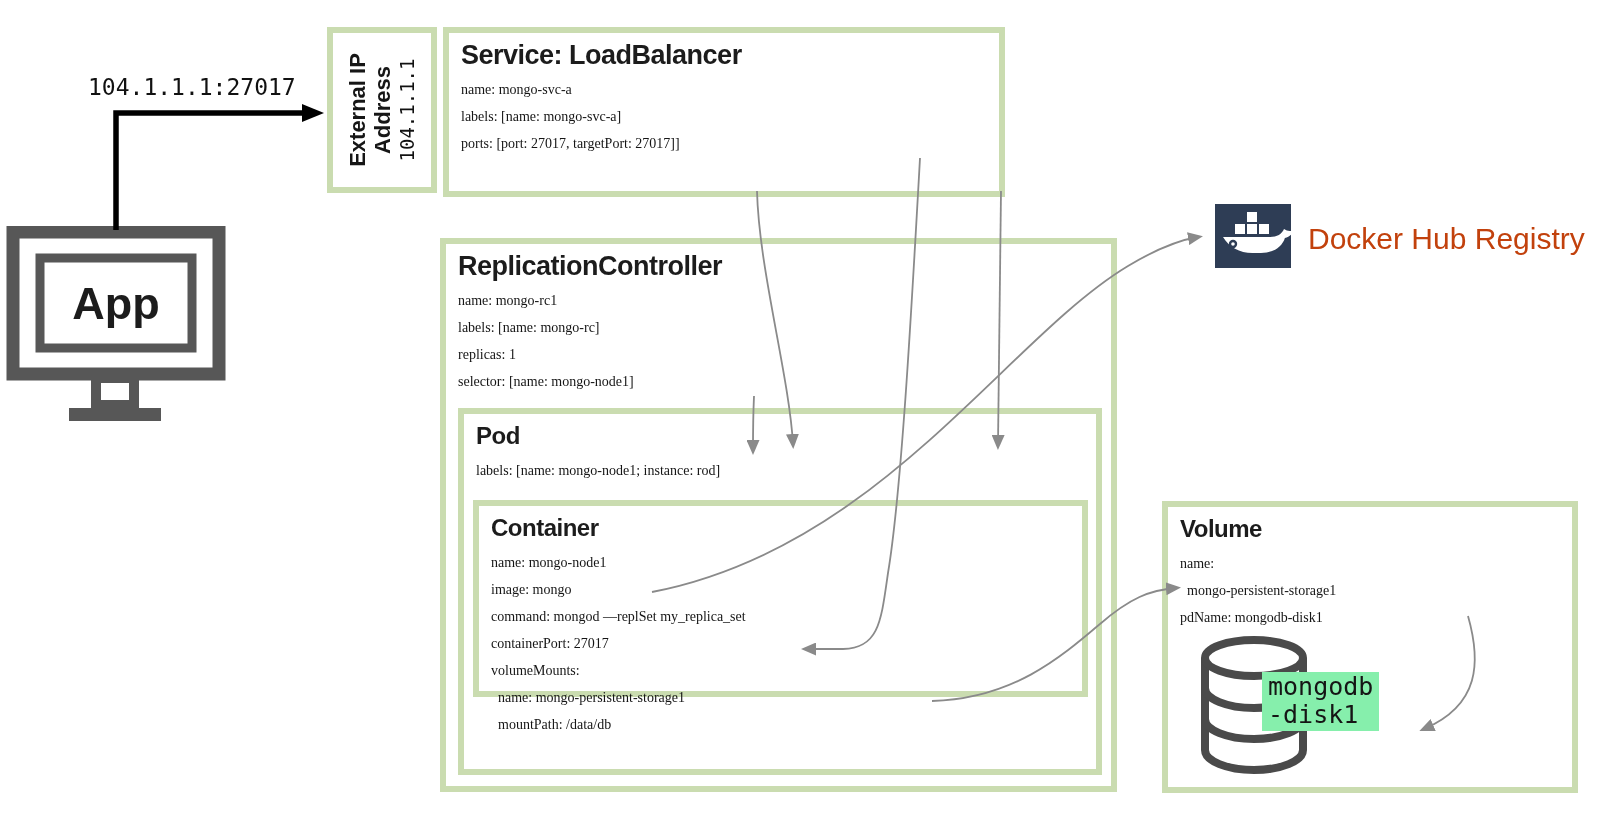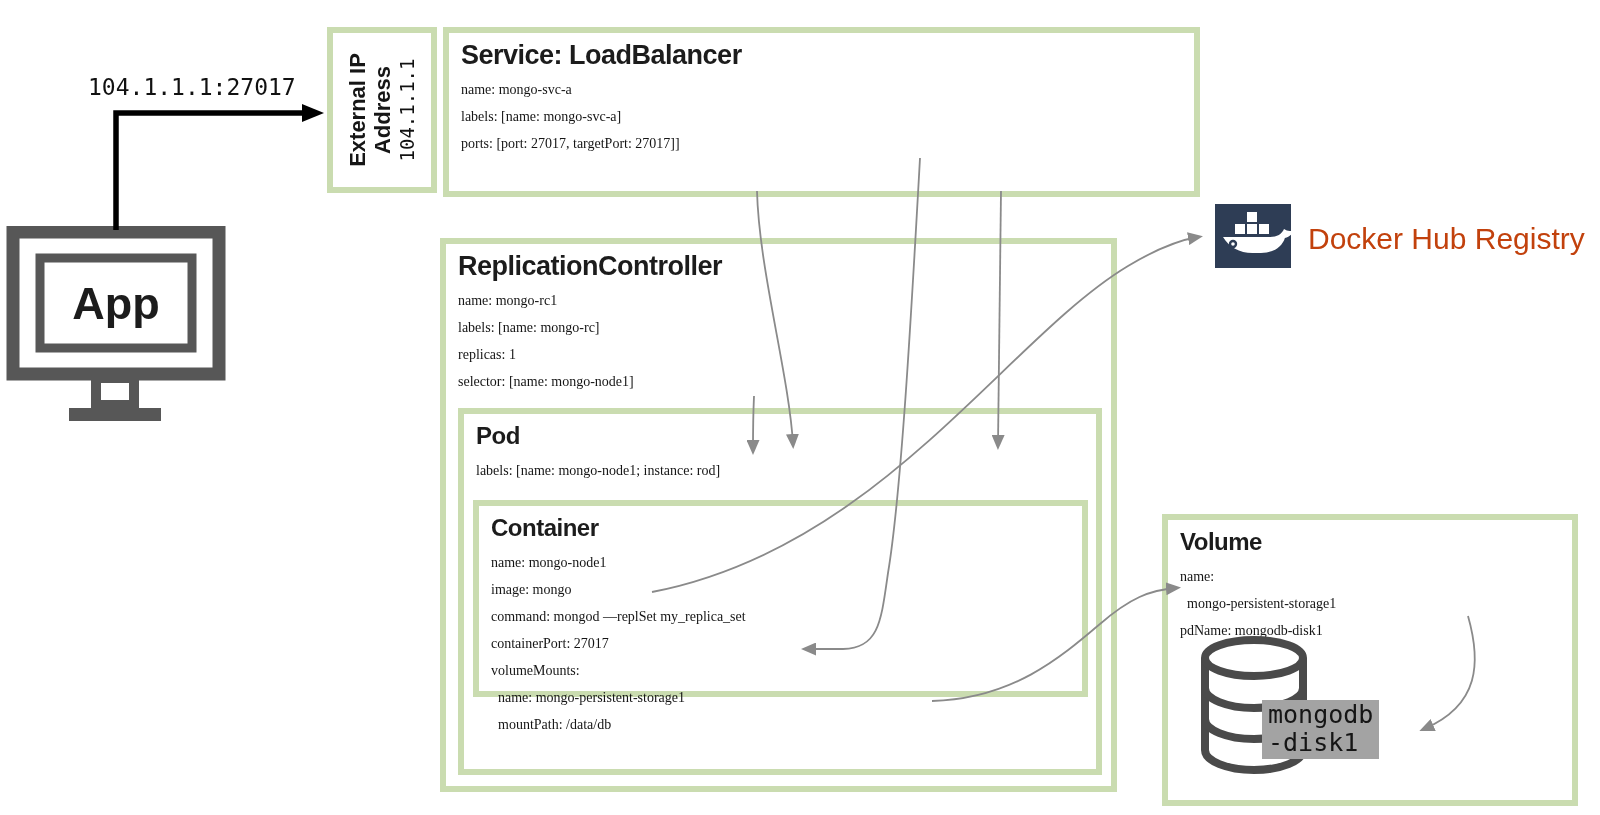--- a/index.html
+++ b/index.html
@@ -36,21 +36,21 @@
   .ext-ip-mono { font-family:"DejaVu Sans Mono", monospace; font-size:19px; line-height:24px; color:#111; }
   
   .docker-icon { position:absolute; left:1215px; top:204px; }
   .docker-label {
     position:absolute; left:1308px; top:222px;
     font-size:30px; color:#c2410c;
   }
   
   .db-icon { position:absolute; left:1196px; top:632px; }
   .disk-label {
-    position:absolute; left:1262px; top:700px; background:#a3a3a3;
+    position:absolute; left:1262px; top:672px; background:#86efac;
     font-family:"DejaVu Sans Mono", monospace; font-size:25px; line-height:28px;
     color:#151515; padding:1px 6px 2px 6px; white-space:pre;
   }
   .app-monitor { position:absolute; left:6px; top:226px; }
   .overlay { position:absolute; left:0; top:0; pointer-events:none; }
 </style>
 </head>
 <body>
 
 <div class="canvas">
@@ -68,21 +68,21 @@
   <div class="ip-route-label">104.1.1.1:27017</div>
 
   <div class="green-box" style="left:327px; top:27px; width:110px; height:166px;">
     <div class="ext-ip-inner">
       <div class="ext-ip-bold">External IP</div>
       <div class="ext-ip-bold">Address</div>
       <div class="ext-ip-mono">104.1.1.1</div>
     </div>
   </div>
 
-  <div class="green-box box-pad" style="left:443px; top:27px; width:757px; height:170px;">
+  <div class="green-box box-pad" style="left:443px; top:27px; width:562px; height:170px;">
     <div class="box-title">Service: LoadBalancer</div>
     <div class="mono-line">name: mongo-svc-a</div>
     <div class="mono-line">labels: [name: mongo-svc-a]</div>
     <div class="mono-line">ports: [port: 27017, targetPort: 27017]]</div>
   </div>
 
   <div class="green-box box-pad" style="left:440px; top:238px; width:677px; height:554px;">
     <div class="box-title">ReplicationController</div>
     <div class="mono-line">name: mongo-rc1</div>
     <div class="mono-line">labels: [name: mongo-rc]</div>
@@ -99,21 +99,21 @@
     <div class="box-title small">Container</div>
     <div class="mono-line">name: mongo-node1</div>
     <div class="mono-line">image: mongo</div>
     <div class="mono-line">command: mongod —replSet my_replica_set</div>
     <div class="mono-line">containerPort: 27017</div>
     <div class="mono-line">volumeMounts:</div>
     <div class="mono-line">  name: mongo-persistent-storage1</div>
     <div class="mono-line">  mountPath: /data/db</div>
   </div>
 
-  <div class="green-box box-pad" style="left:1162px; top:501px; width:416px; height:292px;margin-top:13px;">
+  <div class="green-box box-pad" style="left:1162px; top:501px; width:416px; height:292px;">
     <div class="box-title small">Volume</div>
     <div class="mono-line">name:</div>
     <div class="mono-line">  mongo-persistent-storage1</div>
     <div class="mono-line">pdName: mongodb-disk1</div>
   </div>
 
   <div class="db-icon">
     <svg width="116" height="146" viewBox="0 0 116 146">
       <path d="M9,26 V118 C9,129 31,138 58,138 C85,138 107,129 107,118 V26" fill="#ffffff" stroke="#4a4a4a" stroke-width="8"></path>
       <ellipse cx="58" cy="26" rx="49" ry="18" fill="#ffffff" stroke="#4a4a4a" stroke-width="8"></ellipse>

